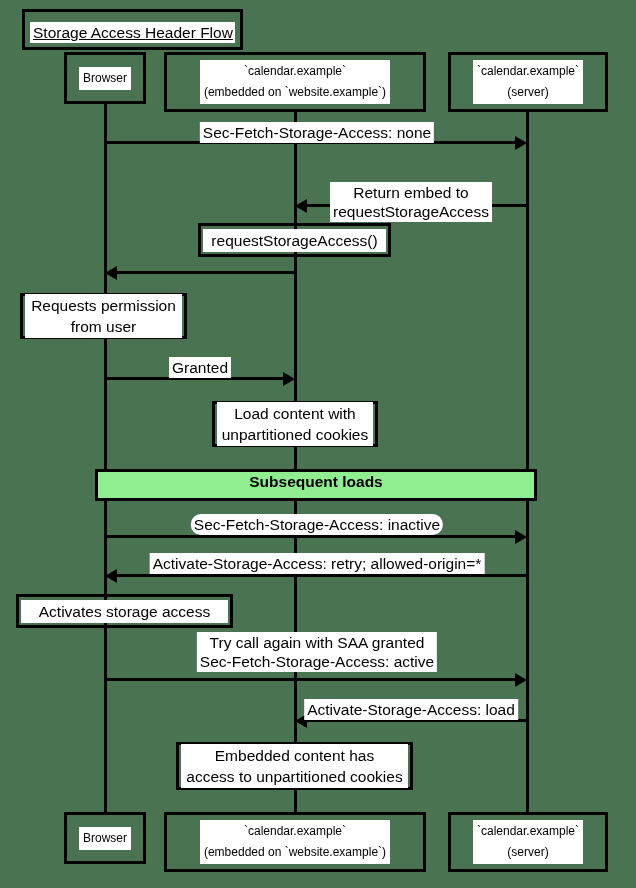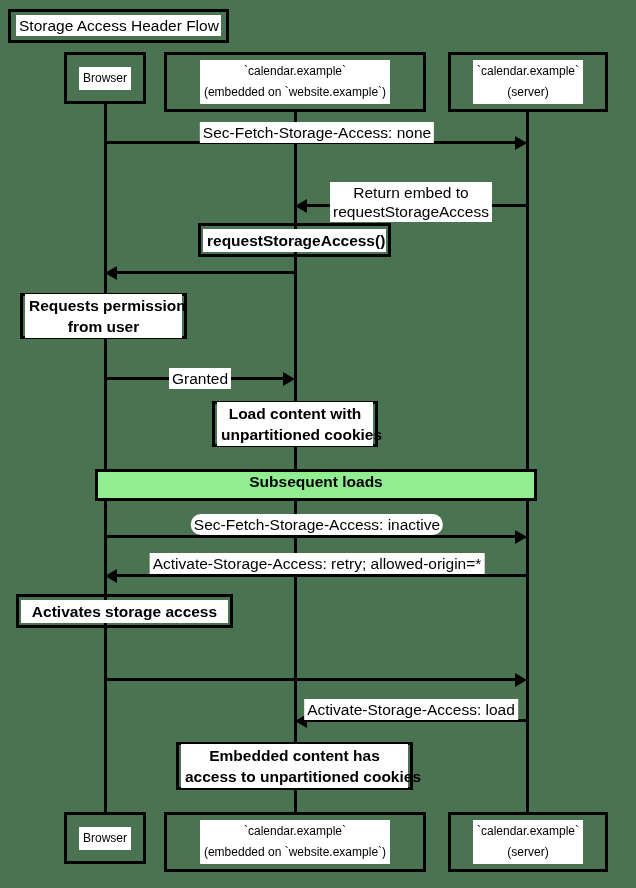--- a/index.html
+++ b/index.html
@@ -12,25 +12,26 @@
     width: 636px;
     height: 888px;
     background: #4a7352;
     overflow: hidden;
     font-family: "Liberation Sans", sans-serif;
     -webkit-font-smoothing: antialiased;
   }
   
   .title-frame {
     position: absolute;
-    left: 8px;
+    left: 22px;
     top: 9px;
     border: 3px solid #000000;
     background: transparent;
-    padding: 3px 5px 4px 5px;
+    padding: 10px 5px 4px 5px;
+    text-decoration: underline;
   }
   .title-frame .title-text {
     display: block;
     background: #ffffff;
     color: #000000;
     font-size: 15.5px;
     line-height: 19px;
     white-space: nowrap;
     padding: 1px 2px 1px 3px;
   }
@@ -106,21 +107,20 @@
     background: #ffffff;
     color: #000000;
     font-size: 15.5px;
     line-height: 21px;
     text-align: center;
     white-space: pre;
     padding: 1px 4px;
     display: block;
     width: 100%;
     box-sizing: border-box;
-    font-weight: bold;
   }
   
   .section-band {
     position: absolute;
     border: 3px solid #000000;
     box-sizing: border-box;
     display: flex;
     align-items: flex-start;
     justify-content: center;
   }
@@ -174,21 +174,21 @@
     <span class="note-text">requestStorageAccess()</span>
   </div>
 
   <div class="note" style="left:20px; top:293px; width:167px; height:46px;">
     <span class="note-text">Requests permission
 from user</span>
   </div>
 
   <div class="msg-line" style="left:105px; top:377px; width:178px;"></div>
   <div class="arrow-head right" style="left:283px; top:371.5px;"></div>
-  <div class="msg-label" style="left:200px; top:368px;text-align:right;">Granted</div>
+  <div class="msg-label" style="left:200px; top:357px;text-align:right;">Granted</div>
 
   <div class="note" style="left:212px; top:401px; width:166px; height:46px;">
     <span class="note-text">Load content with
 unpartitioned cookies</span>
   </div>
 
   <div class="section-band" style="left:95px; top:469px; width:442px; height:32px; background:#90ee90;">
     <span class="band-text">Subsequent loads</span>
   </div>
 
@@ -199,20 +199,22 @@
   <div class="msg-line" style="left:117px; top:574px; width:410px;"></div>
   <div class="arrow-head left" style="left:105px; top:568.5px;"></div>
   <div class="msg-label" style="left:317px; top:553px;">Activate-Storage-Access: retry; allowed-origin=*</div>
 
   <div class="note" style="left:16px; top:594px; width:217px; height:34px;">
     <span class="note-text">Activates storage access</span>
   </div>
 
   <div class="msg-line" style="left:105px; top:678px; width:410px;"></div>
   <div class="arrow-head right" style="left:515px; top:672.5px;"></div>
+  <div class="msg-label" style="left:317px; top:632px;">Try call again with SAA granted
+Sec-Fetch-Storage-Access: active</div>
 
   <div class="msg-line" style="left:307px; top:719px; width:220px;"></div>
   <div class="arrow-head left" style="left:295px; top:713.5px;"></div>
   <div class="msg-label" style="left:411px; top:699px;">Activate-Storage-Access: load</div>
 
   <div class="note" style="left:176px; top:742px; width:237px; height:48px;">
     <span class="note-text">Embedded content has
 access to unpartitioned cookies</span>
   </div>
 

